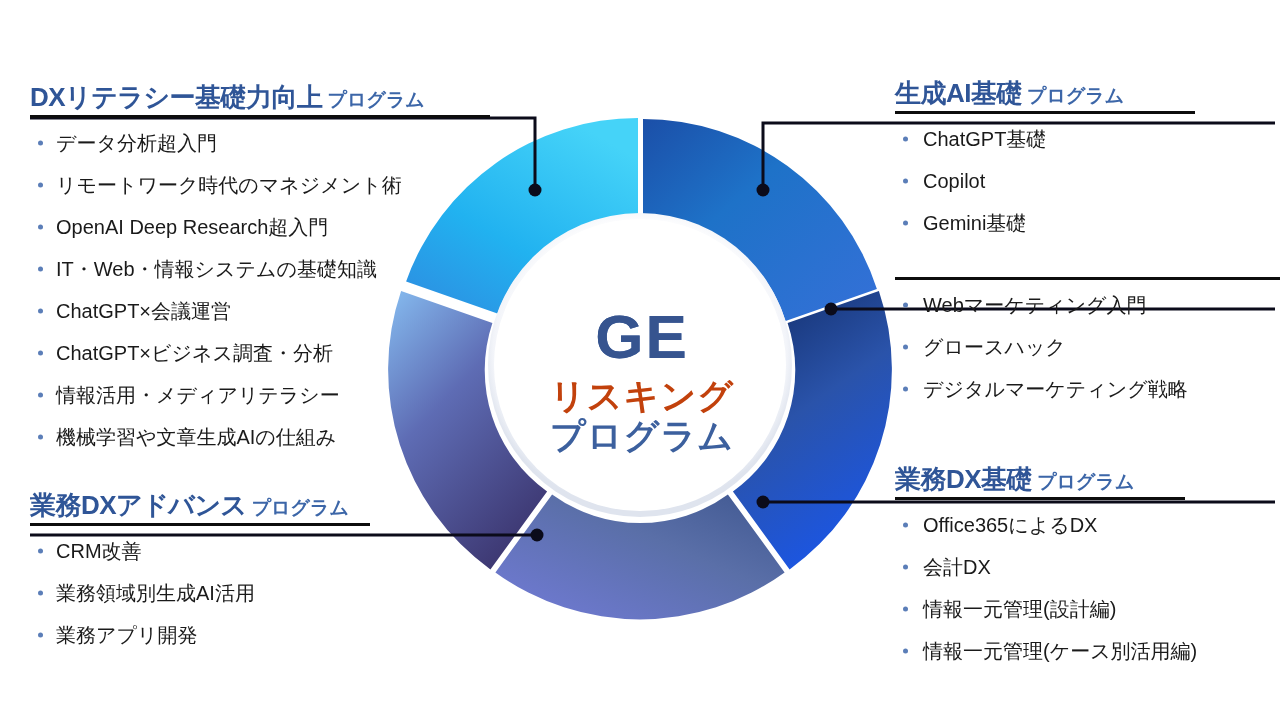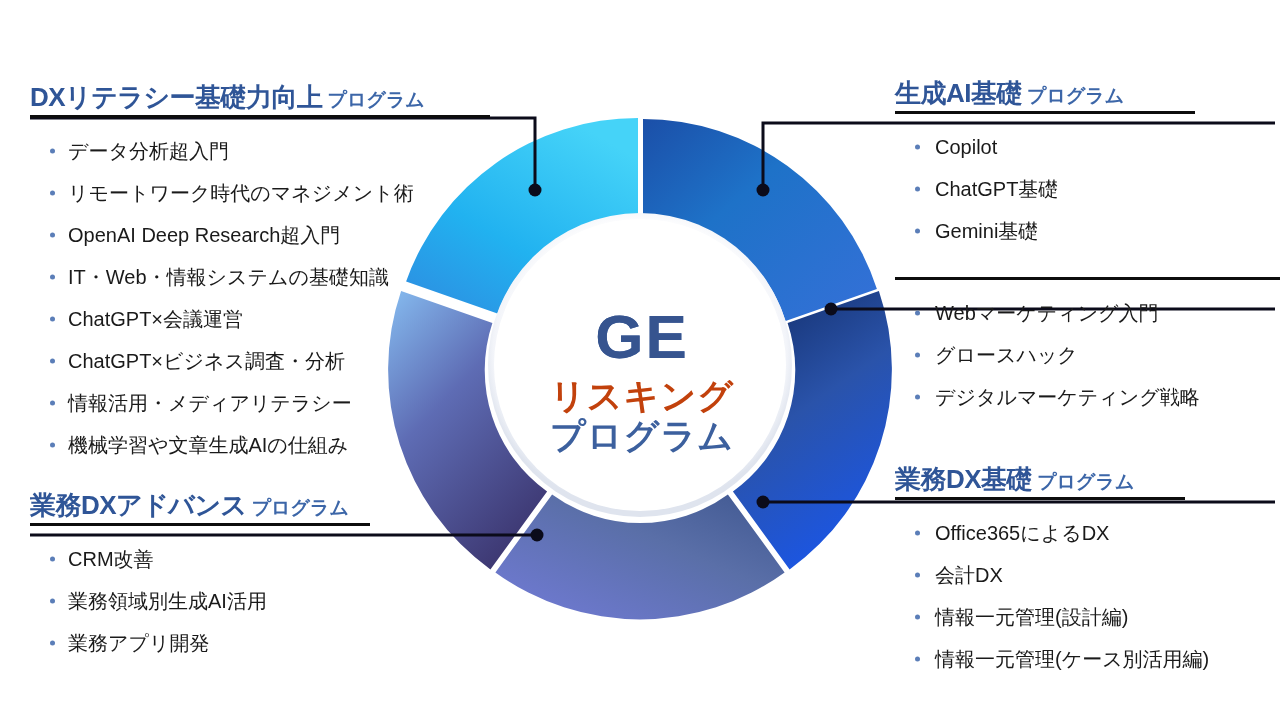--- a/index.html
+++ b/index.html
@@ -15,21 +15,21 @@
   .blk-title{
     white-space:nowrap;
     font-weight:bold;
     color:#2F5597;
     line-height:1;
     padding-bottom:3px;
   }
   .blk-title .main{font-size:26px;letter-spacing:-0.5px;}
   .blk-title .suffix{font-size:19px;font-weight:bold;color:#3C66A8;margin-left:5px;}
   .rule{height:3px;background:#0d0d0d;margin-top:2px;margin-bottom:4px;}
-  ul.items{list-style:none;margin:12px;padding:0;}
+  ul.items{list-style:none;margin:0;padding:0;}
   ul.items li{
     position:relative;
     font-size:20px;
     color:#1a1a1a;
     padding-left:26px;
     margin:0;
     line-height:1.0;
     height:42px;
     display:flex;
     align-items:center;
@@ -224,22 +224,22 @@
       <li>業務アプリ開発</li>
     </ul>
   </div>
 
   <div class="block right" id="blk-genai">
     <div class="blk-title">
       <span class="main">生成AI基礎</span><span class="suffix">プログラム</span>
     </div>
     <div class="rule"></div>
     <ul class="items">
+      <li>ChatGPT基礎</li>
       <li>Copilot</li>
-      <li>ChatGPT基礎</li>
       <li>Gemini基礎</li>
     </ul>
   </div>
 
   <div class="block right" id="blk-dm">
     <div class="rule"></div>
     <ul class="items">
       <li>Webマーケティング入門</li>
       <li>グロースハック</li>
       <li>デジタルマーケティング戦略</li>

